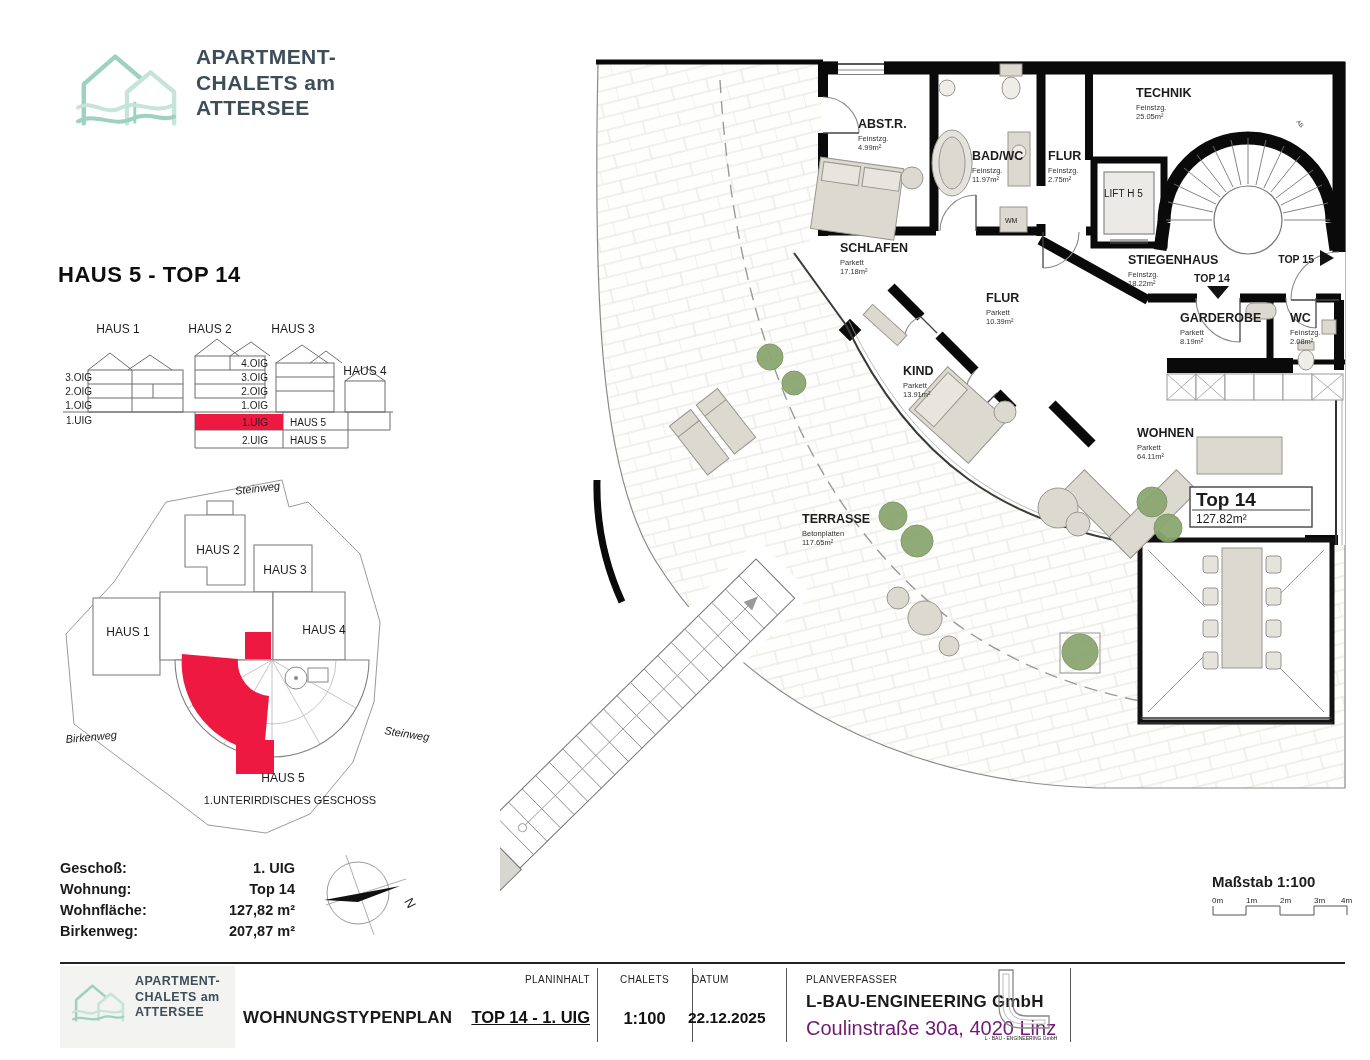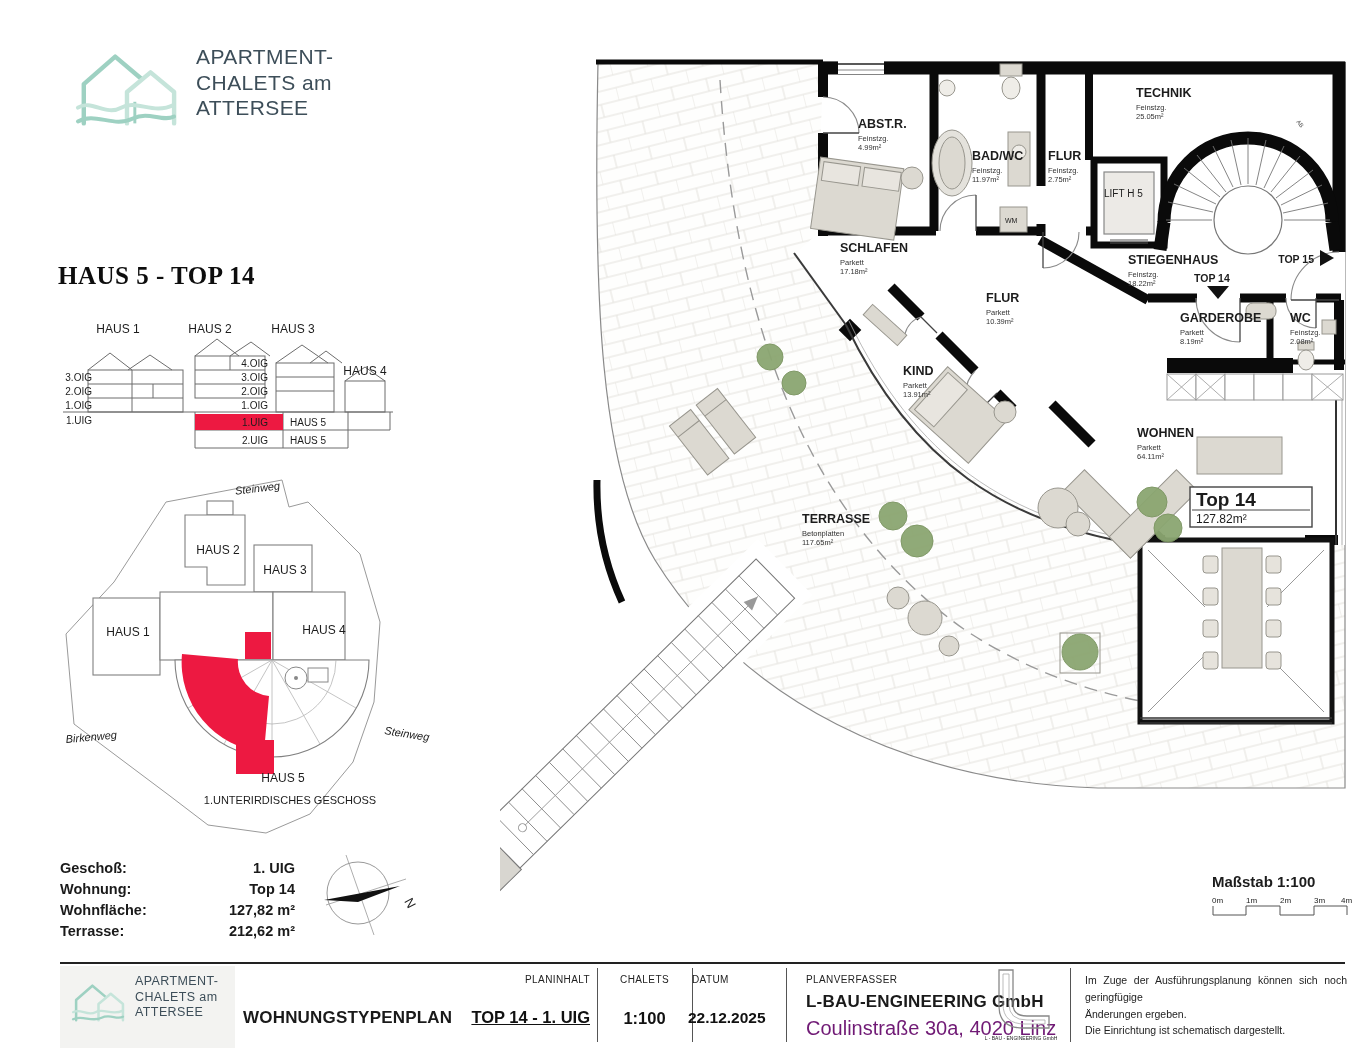--- a/index.html
+++ b/index.html
@@ -1,23 +1,23 @@
 <!DOCTYPE html>
 <html><head>
 <meta charset="utf-8">
 <style>
   html,body{margin:0;padding:0;background:#fff;}
   body{width:1370px;height:1060px;position:relative;font-family:"Liberation Sans",sans-serif;color:#1a1a1a;overflow:hidden;}
   .abs{position:absolute;}
   
-  .brandtext{color:#3d4e59;font-weight:normal;line-height:1.22;letter-spacing:.4px;}
+  .brandtext{color:#3d4e59;font-weight:bold;line-height:1.22;letter-spacing:.4px;}
   .brandtext.big{font-size:21px;}
   .brandtext.small{font-size:12.5px;line-height:1.25;}
   
-  .heading{font-size:25px;font-weight:bold;letter-spacing:.5px;color:#0d0d0d;font-family:Liberation Serif, serif;}
+  .heading{font-size:22px;font-weight:bold;letter-spacing:.5px;color:#0d0d0d;}
   
   .infoblock{width:235px;font-size:14.5px;font-weight:bold;}
   .infoblock .row{display:flex;justify-content:space-between;line-height:21px;}
   
   svg text{font-family:"Liberation Sans",sans-serif;fill:#1c1c1c;}
   text.room{font-size:12.5px;font-weight:600;}
   text.sub{font-size:7.5px;fill:#333;font-weight:400;}
   text.tiny{font-size:6px;fill:#555;}
   text.marker{font-size:10.5px;font-weight:600;}
   text.haus{font-size:12px;}
@@ -129,22 +129,22 @@
     </div>
   <div class="row">
       <span>Wohnung:</span>
       <span>Top 14</span>
     </div>
   <div class="row">
       <span>Wohnfläche:</span>
       <span>127,82 m²</span>
     </div>
   <div class="row">
-      <span>Terrasse:</span>
-      <span>212,62 m²</span>
+      <span>Birkenweg:</span>
+      <span>207,87 m²</span>
     </div>
 </div>
 
 <svg class="abs" style="left:318px;top:843px;" width="100" height="100" viewBox="0 0 100 100">
   <circle cx="40" cy="50" r="31" fill="none" stroke="#999" stroke-width="1"></circle>
   <path d="M8,62 L88,36 M28,12 L56,92" stroke="#999" stroke-width="0.8"></path>
   <path d="M6,57 L82,43 L40,59 Z" fill="#111"></path>
   <text x="86" y="58" font-size="13" transform="rotate(62 86 58)">N</text>
 </svg>
 
@@ -457,18 +457,13 @@
   <div class="abs tb-name" style="left:806px;top:30px;">L-BAU-ENGINEERING GmbH</div>
   <div class="abs tb-addr" style="left:806px;top:55px;">Coulinstraße 30a, 4020 Linz</div>
 
   <svg class="abs" style="left:985px;top:6px;" width="72" height="76" viewBox="0 0 72 76">
     <path d="M14,2 H28 V36 Q28,48 42,48 H64 V60 H38 Q14,60 14,38 Z" fill="none" stroke="#888" stroke-width="1.3"></path>
     <path d="M18,6 H24 V36 Q24,52 42,52 H60 V56 H40 Q18,56 18,36 Z" fill="none" stroke="#aaa" stroke-width="0.8"></path>
     <text x="36" y="72" font-size="5" fill="#777" text-anchor="middle">L - BAU - ENGINEERING GmbH</text>
   </svg>
 
   <div class="abs tb-div" style="left:1070px;top:6px;height:74px;"></div>
-  <div class="abs note" style="left:1085px;top:10px;width:262px;">
-    <div class="j">Im Zuge der Ausführungsplanung können sich noch geringfügige</div>
-    <div>Änderungen ergeben.</div>
-    <div>Die Einrichtung ist schematisch dargestellt.</div>
-  </div>
 </div>
 
 </body></html>

